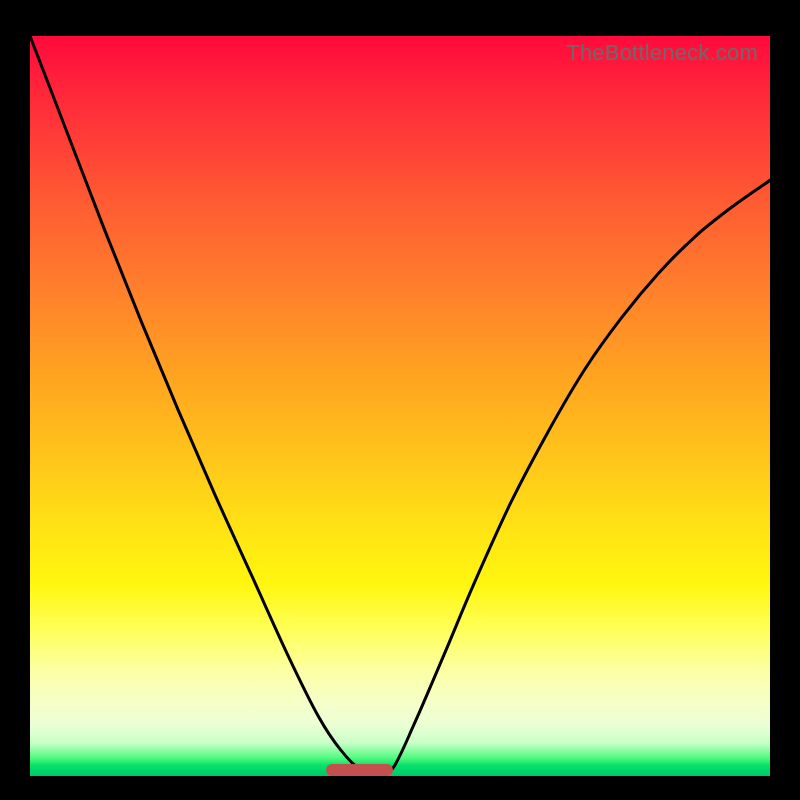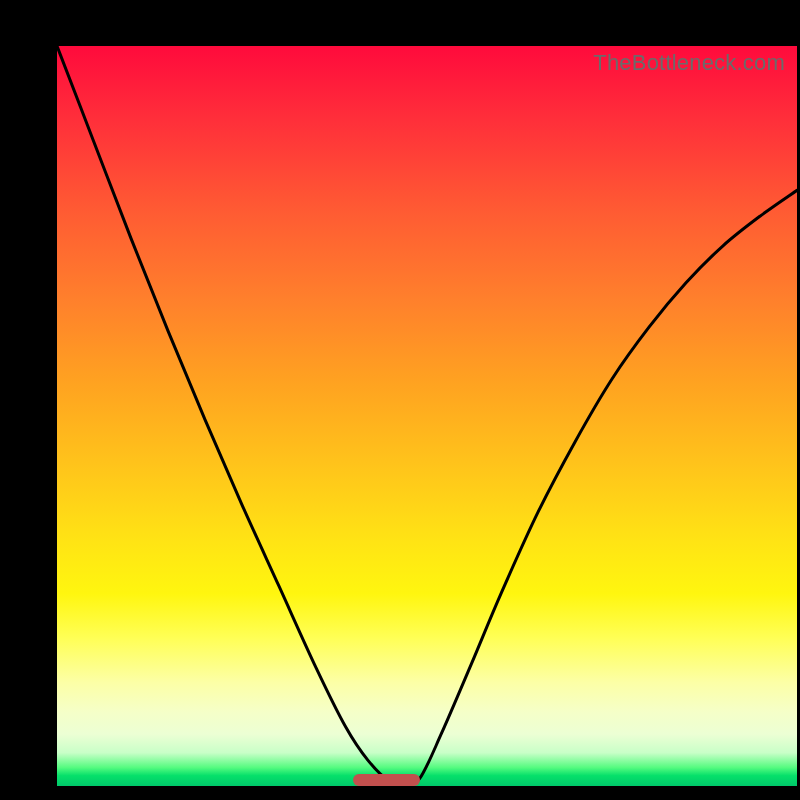--- a/index.html
+++ b/index.html
@@ -7,21 +7,21 @@
     padding: 0;
     width: 800px;
     height: 800px;
     background: #000;
     overflow: hidden;
     font-family: Arial, Helvetica, sans-serif;
   }
   .frame {
     position: absolute;
     left: 30px;
-    top: 46px;
+    top: 36px;
     width: 740px;
     height: 740px;
     overflow: hidden;
     background: linear-gradient(
       to bottom,
       #ff0a3c 0%,
       #ff2f3a 10%,
       #ff5a33 22%,
       #ff7f2c 34%,
       #ffa420 46%,
@@ -30,21 +30,20 @@
       #fff60f 74%,
       #ffff56 80%,
       #fcffa6 86%,
       #f5ffc8 90%,
       #ecffd4 93%,
       #c9ffc8 95.5%,
       #55fb80 97.5%,
       #06e06a 98.6%,
       #00c86a 100%
     );
-    margin-left: 27px;
   }
   .watermark {
     position: absolute;
     top: 4px;
     right: 12px;
     color: #6b6b6b;
     font-size: 22px;
     letter-spacing: 0.2px;
     user-select: none;
   }

